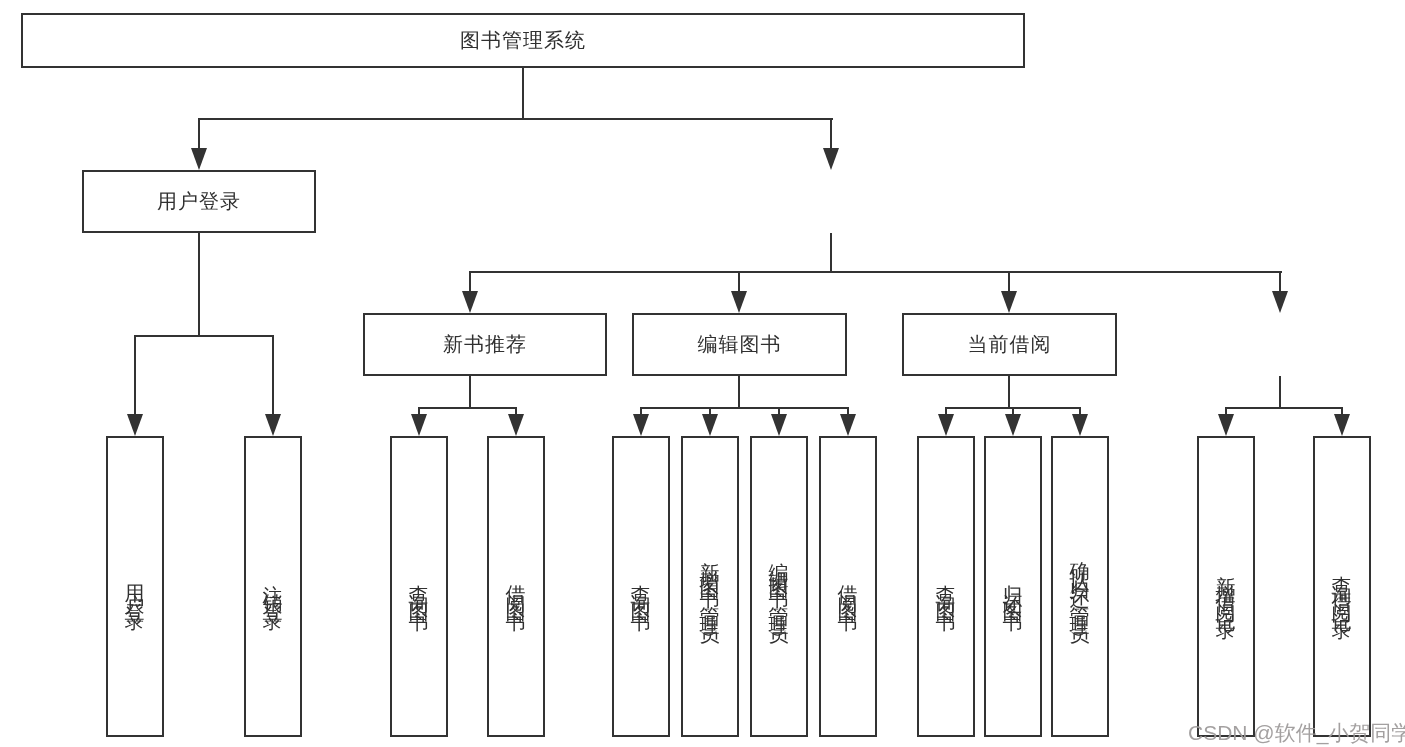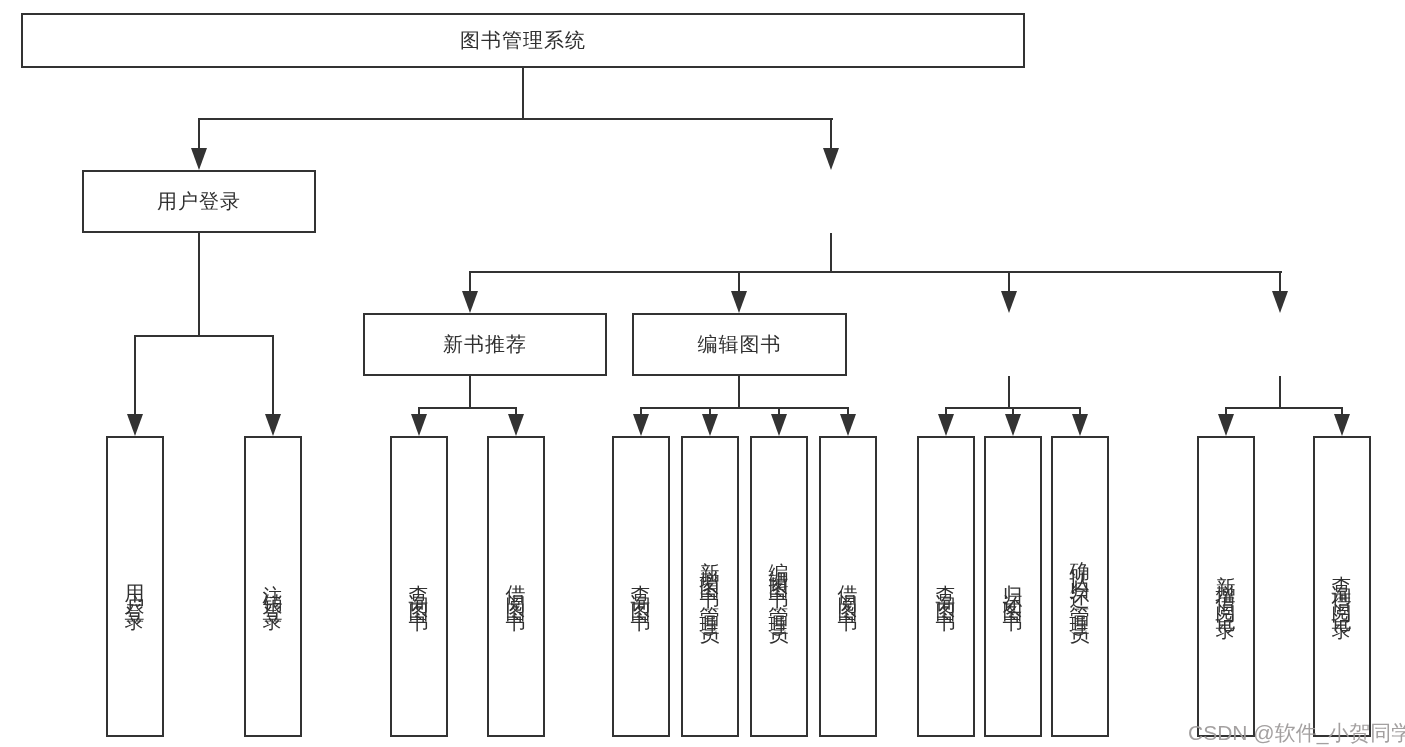--- a/index.html
+++ b/index.html
@@ -70,20 +70,23 @@
 
   <div class="box" style="left:82px; top:170px; width:234px; height:63px;">
     <span>用户登录</span>
   </div>
 
   <div class="box" style="left:363px; top:313px; width:244px; height:63px;">
     <span>新书推荐</span>
   </div>
   <div class="box" style="left:632px; top:313px; width:215px; height:63px;">
     <span>编辑图书</span>
+  </div>
+  <div class="box" style="left:902px; top:313px; width:215px; height:63px;">
+    <span>当前借阅</span>
   </div>
 
   <div class="box vbox" style="left:106px; top:436px; width:58px; height:301px;">
     <span>用户登录</span>
   </div>
   <div class="box vbox" style="left:244px; top:436px; width:58px; height:301px;">
     <span>注销登录</span>
   </div>
 
   <div class="box vbox" style="left:390px; top:436px; width:58px; height:301px;">

